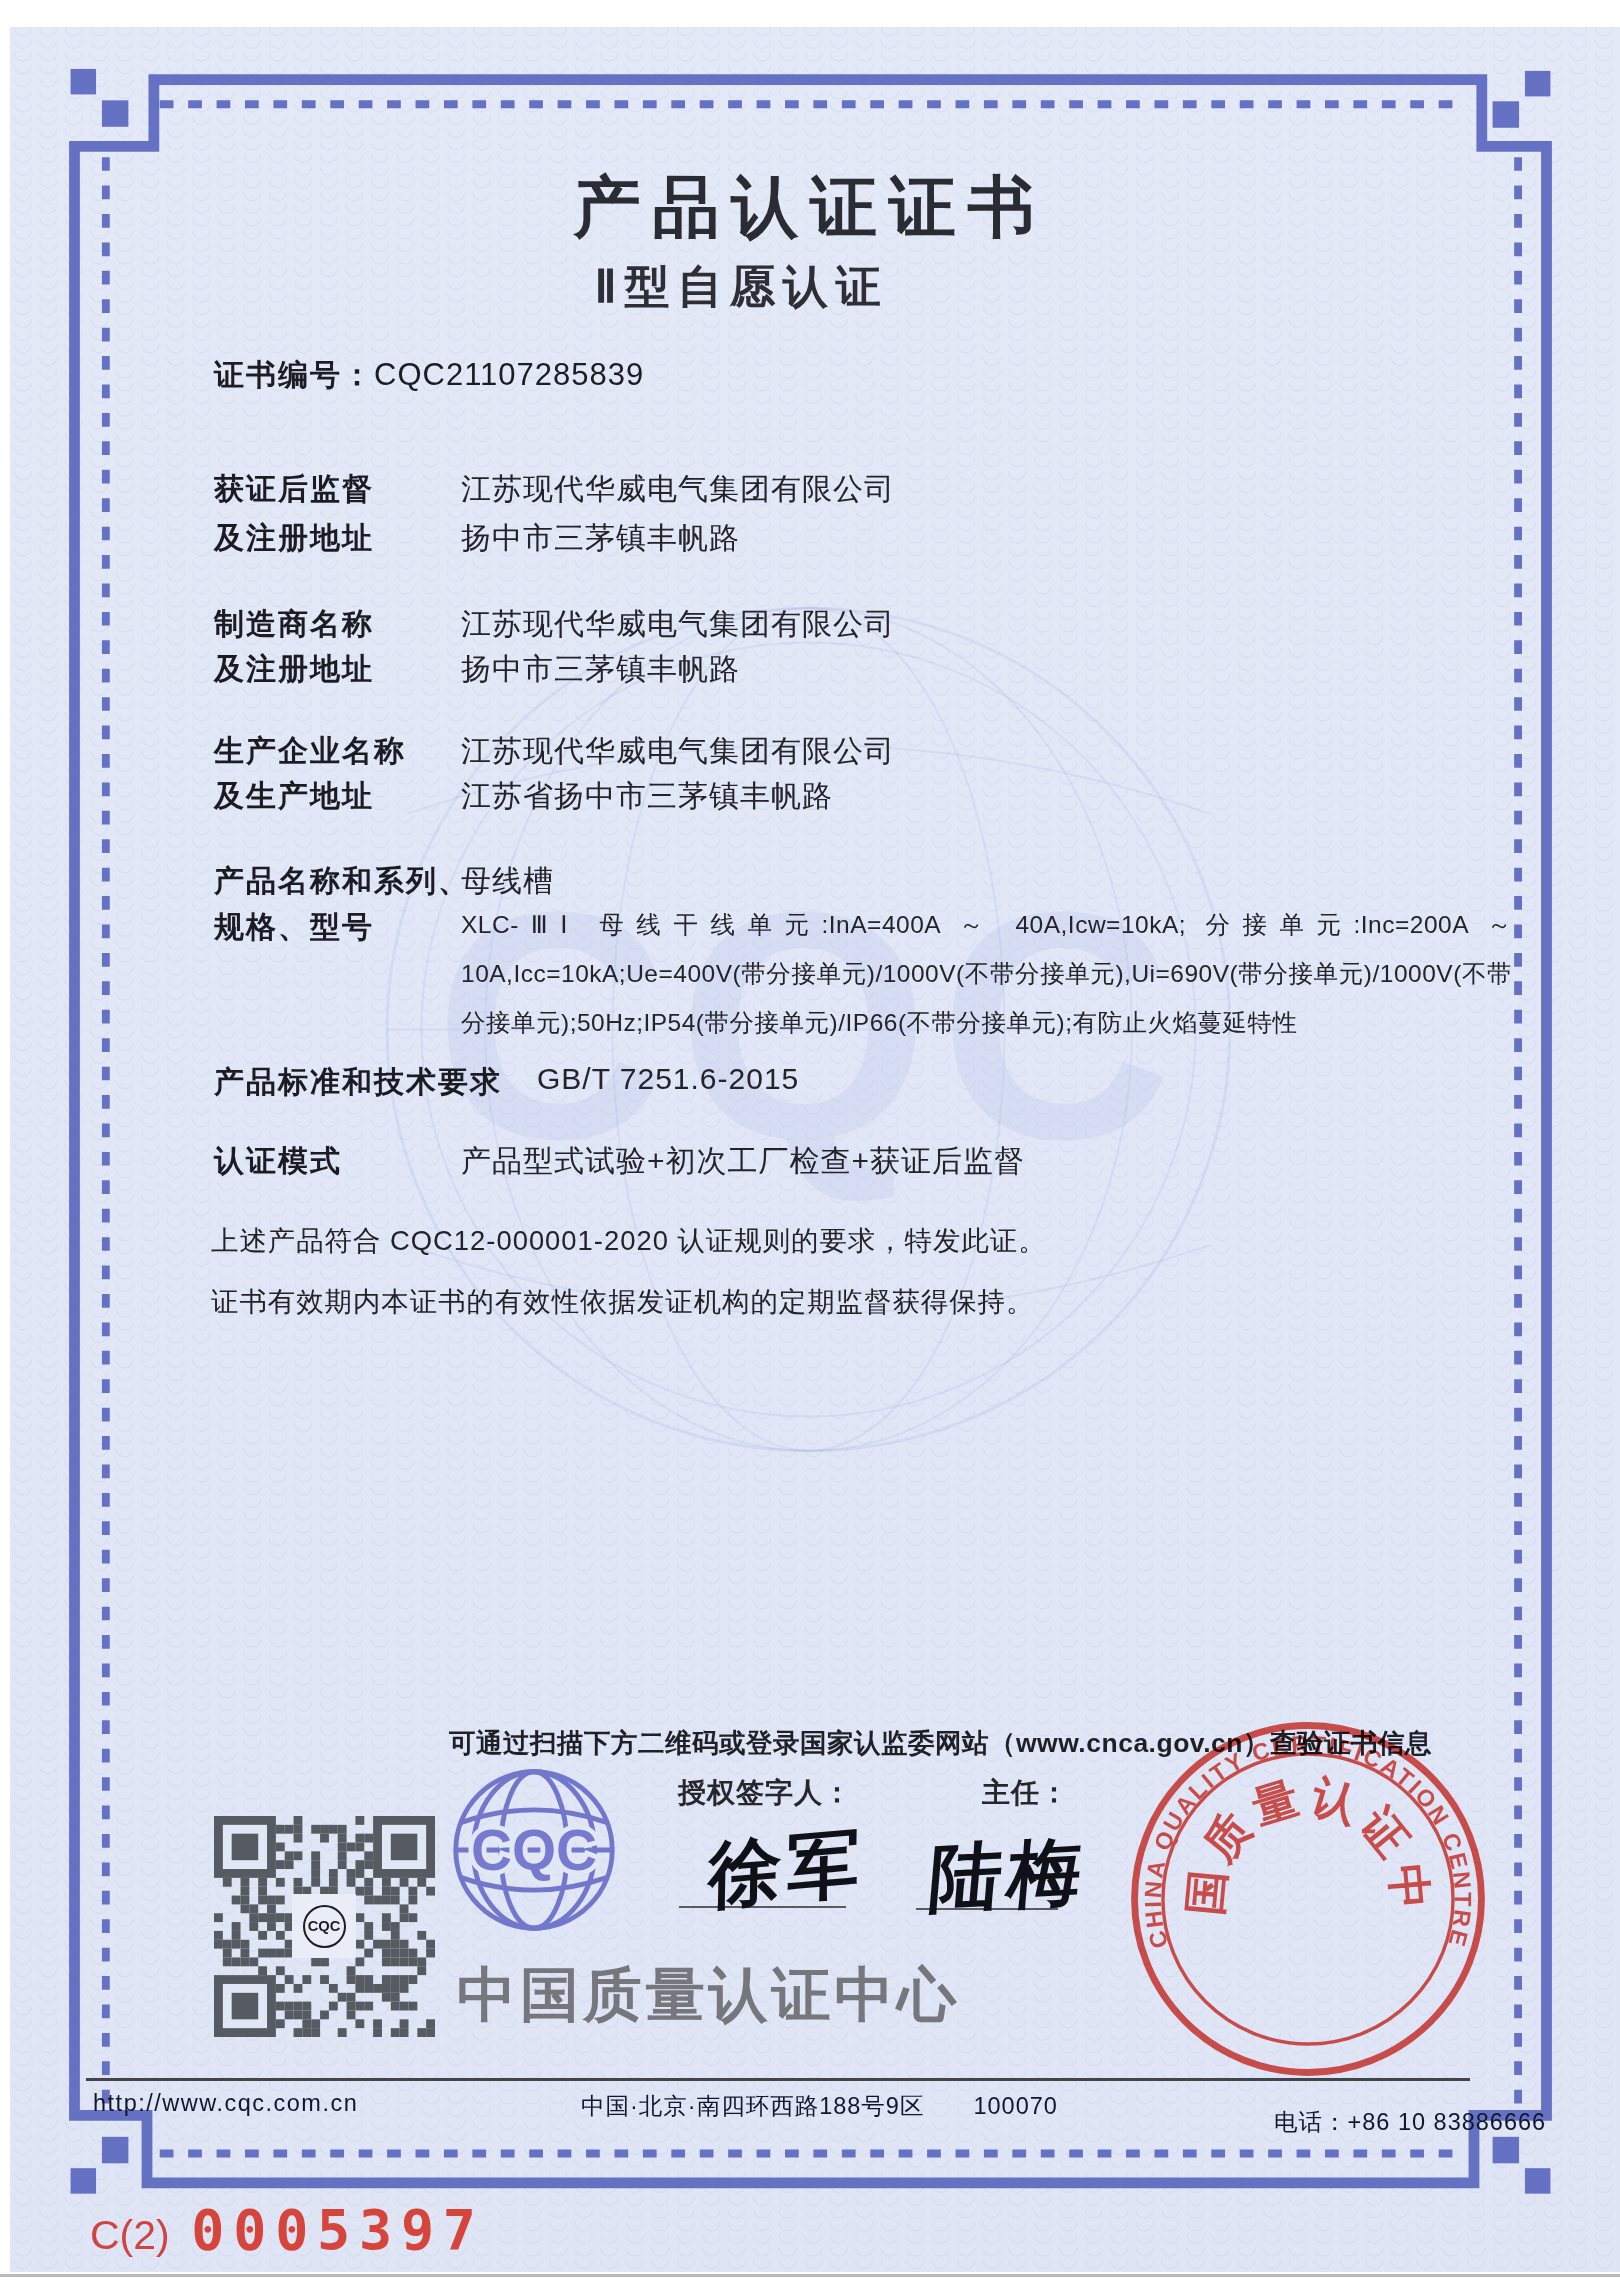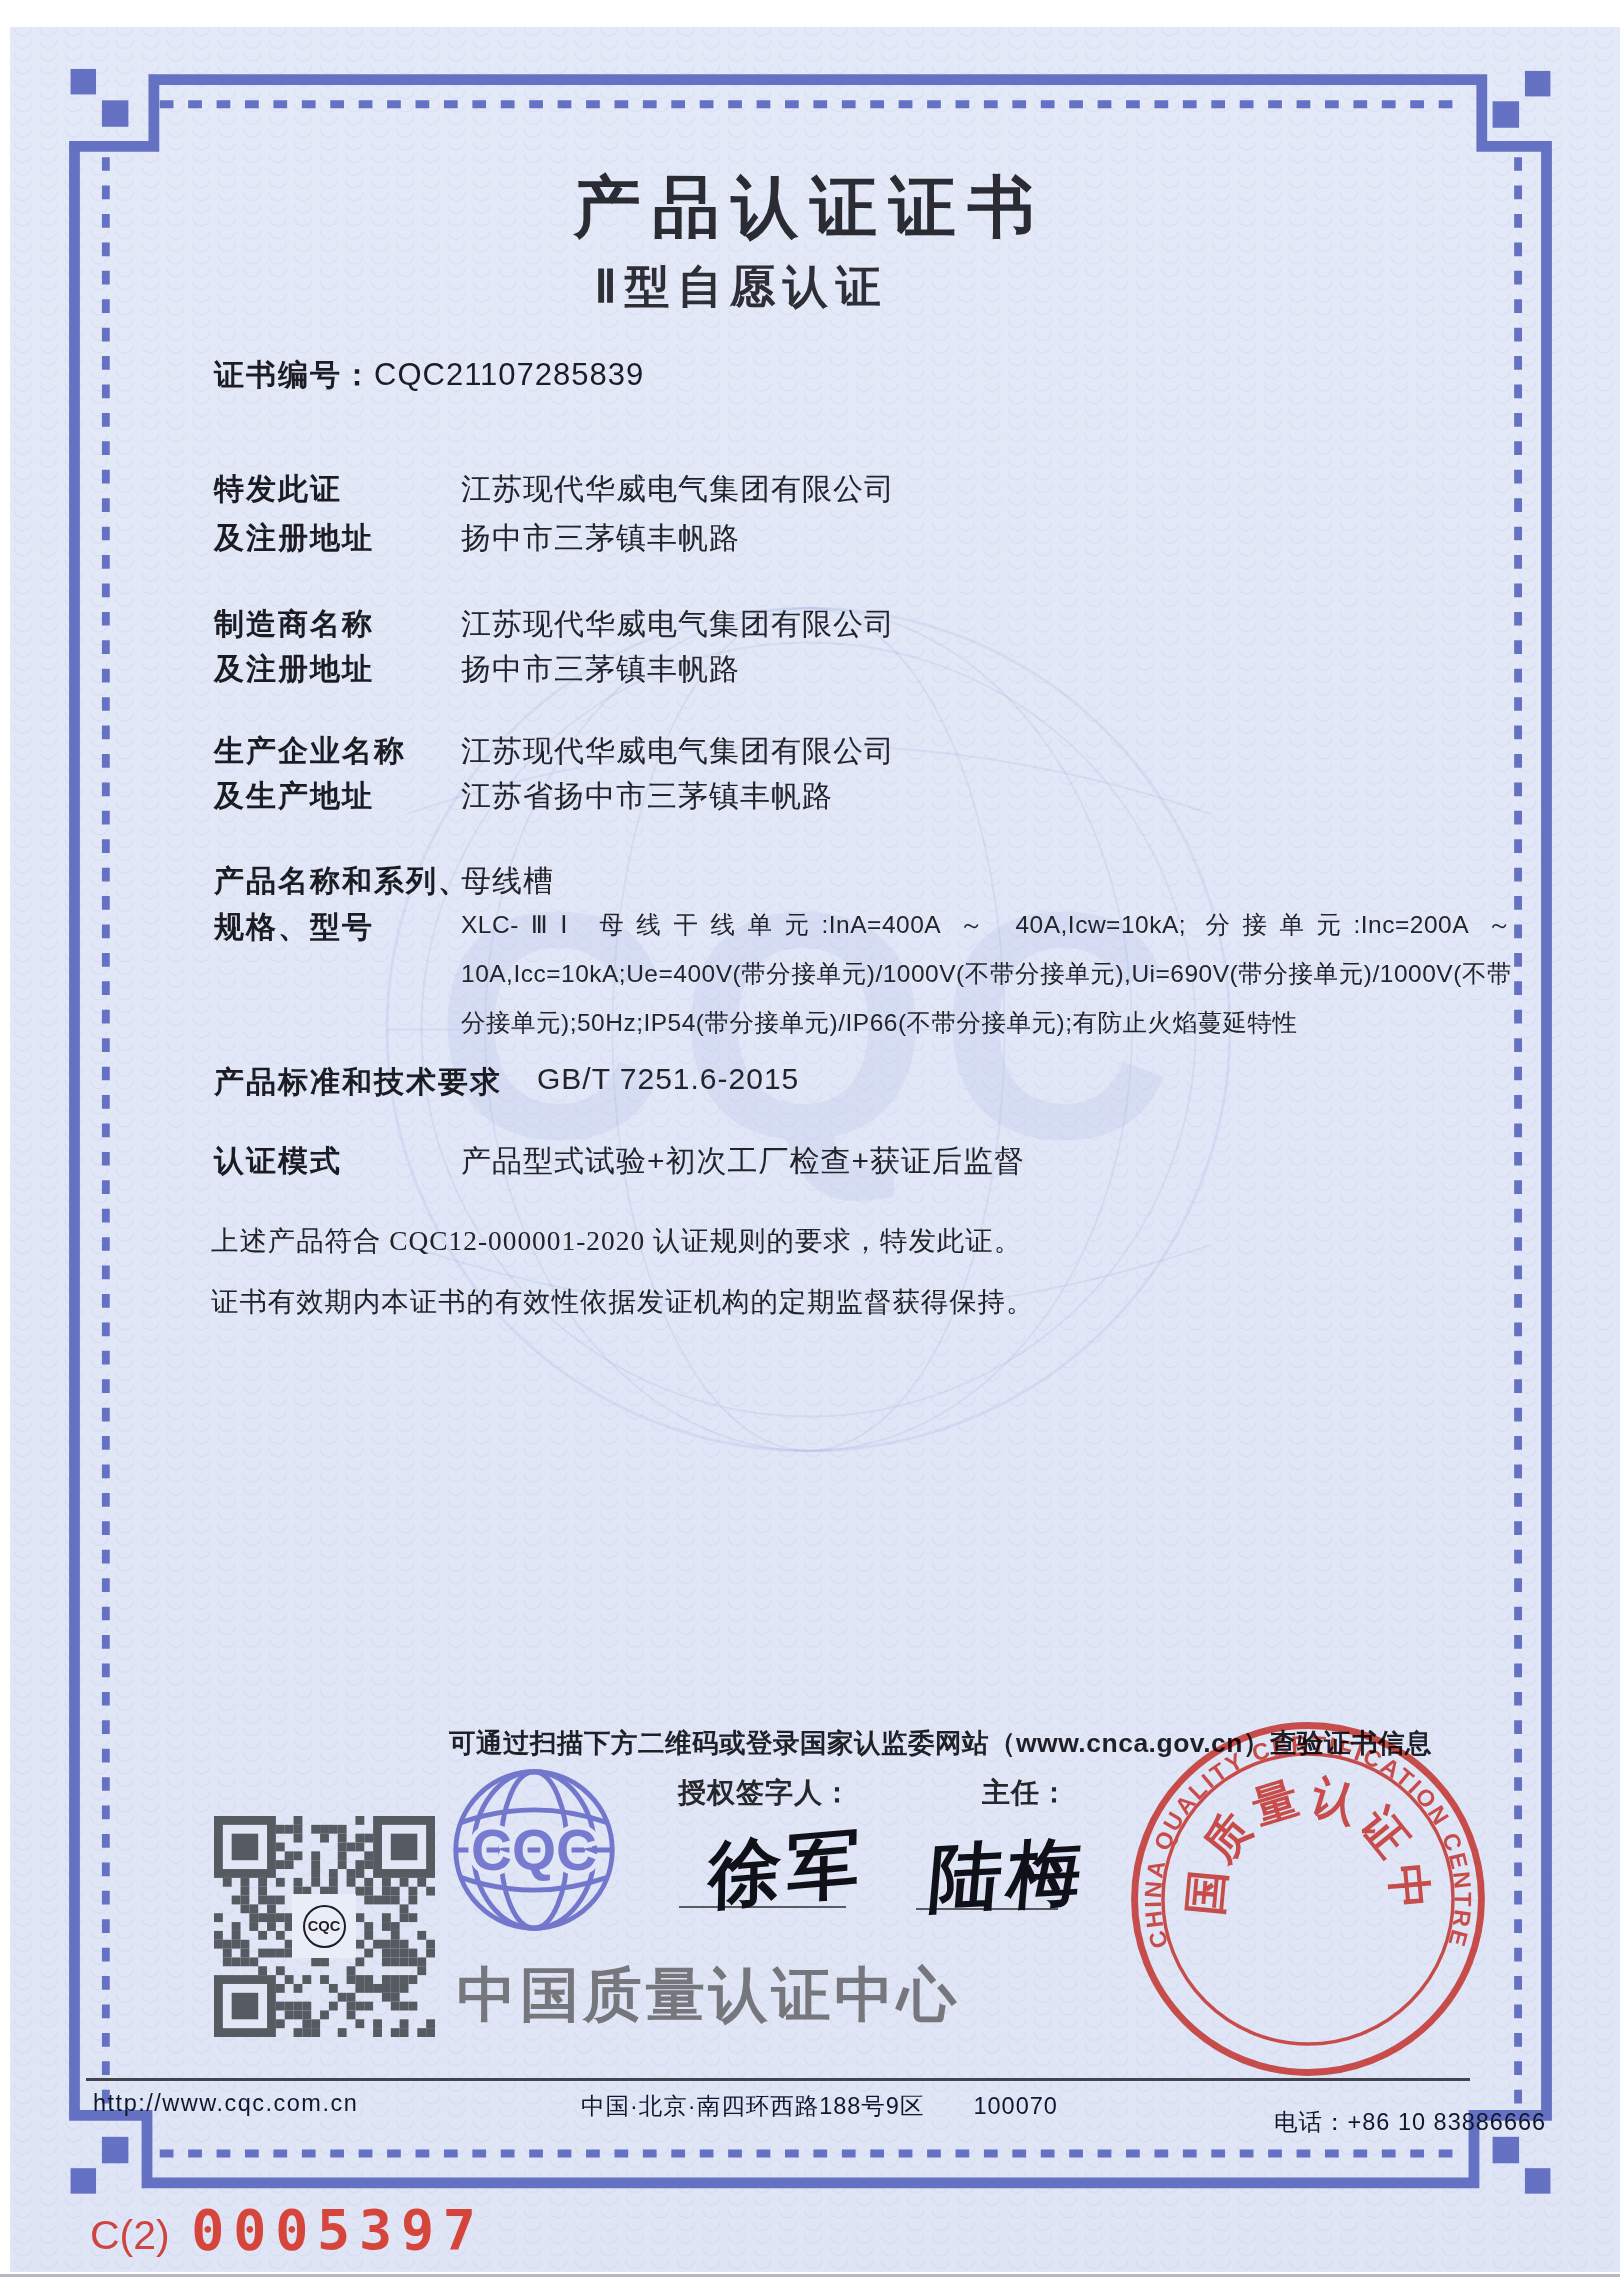--- a/index.html
+++ b/index.html
@@ -27,21 +27,21 @@
   .watermark{position:absolute;left:196px;top:510px;width:1225px;height:1039px;pointer-events:none;opacity:.9;}
   
   .title{
     position:absolute;left:0;top:162px;width:1620px;text-align:center;
     font-size:67px;font-weight:900;letter-spacing:11.8px;color:#2b2b33;
   }
   .subtitle{
     position:absolute;left:0;top:257px;width:1483px;text-align:center;
     font-size:45px;font-weight:700;letter-spacing:7.8px;color:#2e2e36;
   }
-  .kai{font-family:Liberation Serif, serif;}
+  .kai{font-family:Liberation Sans, sans-serif;}
   .certno{position:absolute;left:214px;top:355px;font-size:30px;}
   .certno .k{font-weight:700;letter-spacing:2px;}
   .certno .v{font-family:"Liberation Sans",sans-serif;font-size:31px;letter-spacing:1px;}
   .dates{position:absolute;left:1090px;top:349px;font-size:28px;line-height:46px;}
   .dates .k{font-weight:700;letter-spacing:1px;}
   .lbl{position:absolute;font-size:30px;font-weight:700;letter-spacing:2px;color:#1b1b23;white-space:nowrap;}
   .val{position:absolute;font-size:30px;font-weight:400;letter-spacing:1px;color:#23232b;white-space:nowrap;}
   .spec{
     position:absolute;left:461px;top:900px;width:1051px;height:149px;
     font-size:24.5px;line-height:49px;color:#23232b;
@@ -133,21 +133,21 @@
 
 <div class="title">产品认证证书</div>
 <div class="subtitle">Ⅱ型自愿认证</div>
 
 <div class="certno">
   <span class="k kai">证书编号：</span><span class="v">CQC21107285839</span>
 </div>
 <div class="dates">
 </div>
 
-<div class="lbl" style="left:214px;top:469px">特发此证</div>
+<div class="lbl" style="left:214px;top:469px">获证后监督</div>
 <div class="lbl" style="left:214px;top:518px">及注册地址</div>
 <div class="val" style="left:461px;top:469px">江苏现代华威电气集团有限公司</div>
 <div class="val" style="left:461px;top:518px">扬中市三茅镇丰帆路</div>
 
 <div class="lbl" style="left:214px;top:604px">制造商名称</div>
 <div class="lbl" style="left:214px;top:649px">及注册地址</div>
 <div class="val" style="left:461px;top:604px">江苏现代华威电气集团有限公司</div>
 <div class="val" style="left:461px;top:649px">扬中市三茅镇丰帆路</div>
 
 <div class="lbl" style="left:214px;top:731px">生产企业名称</div>

